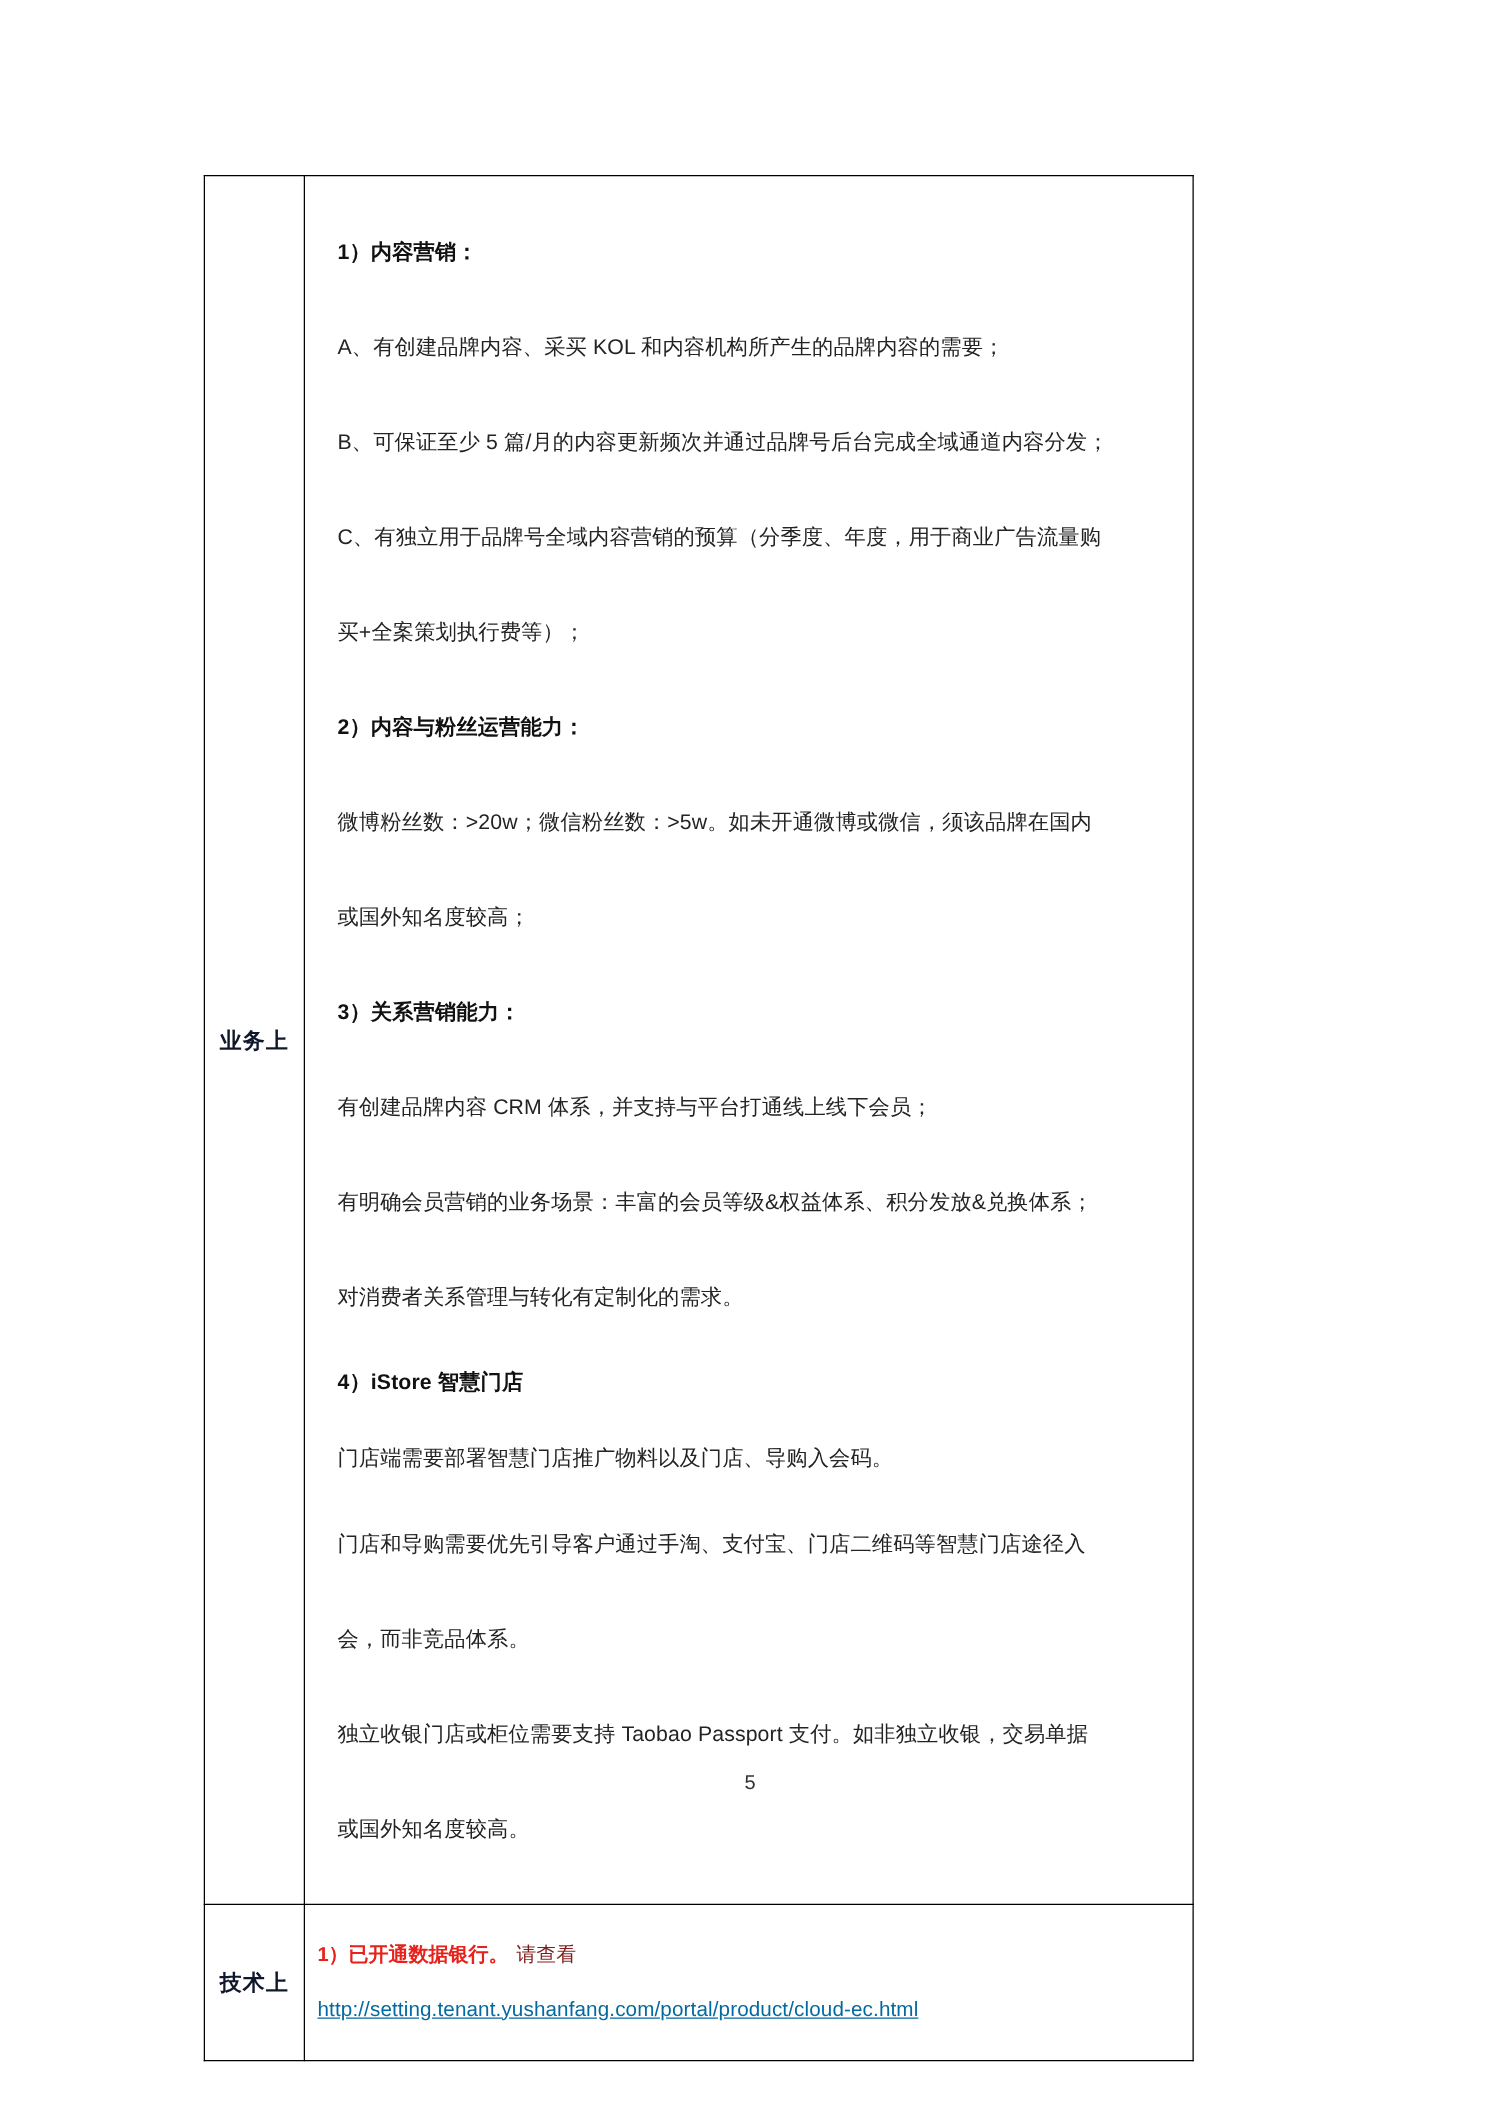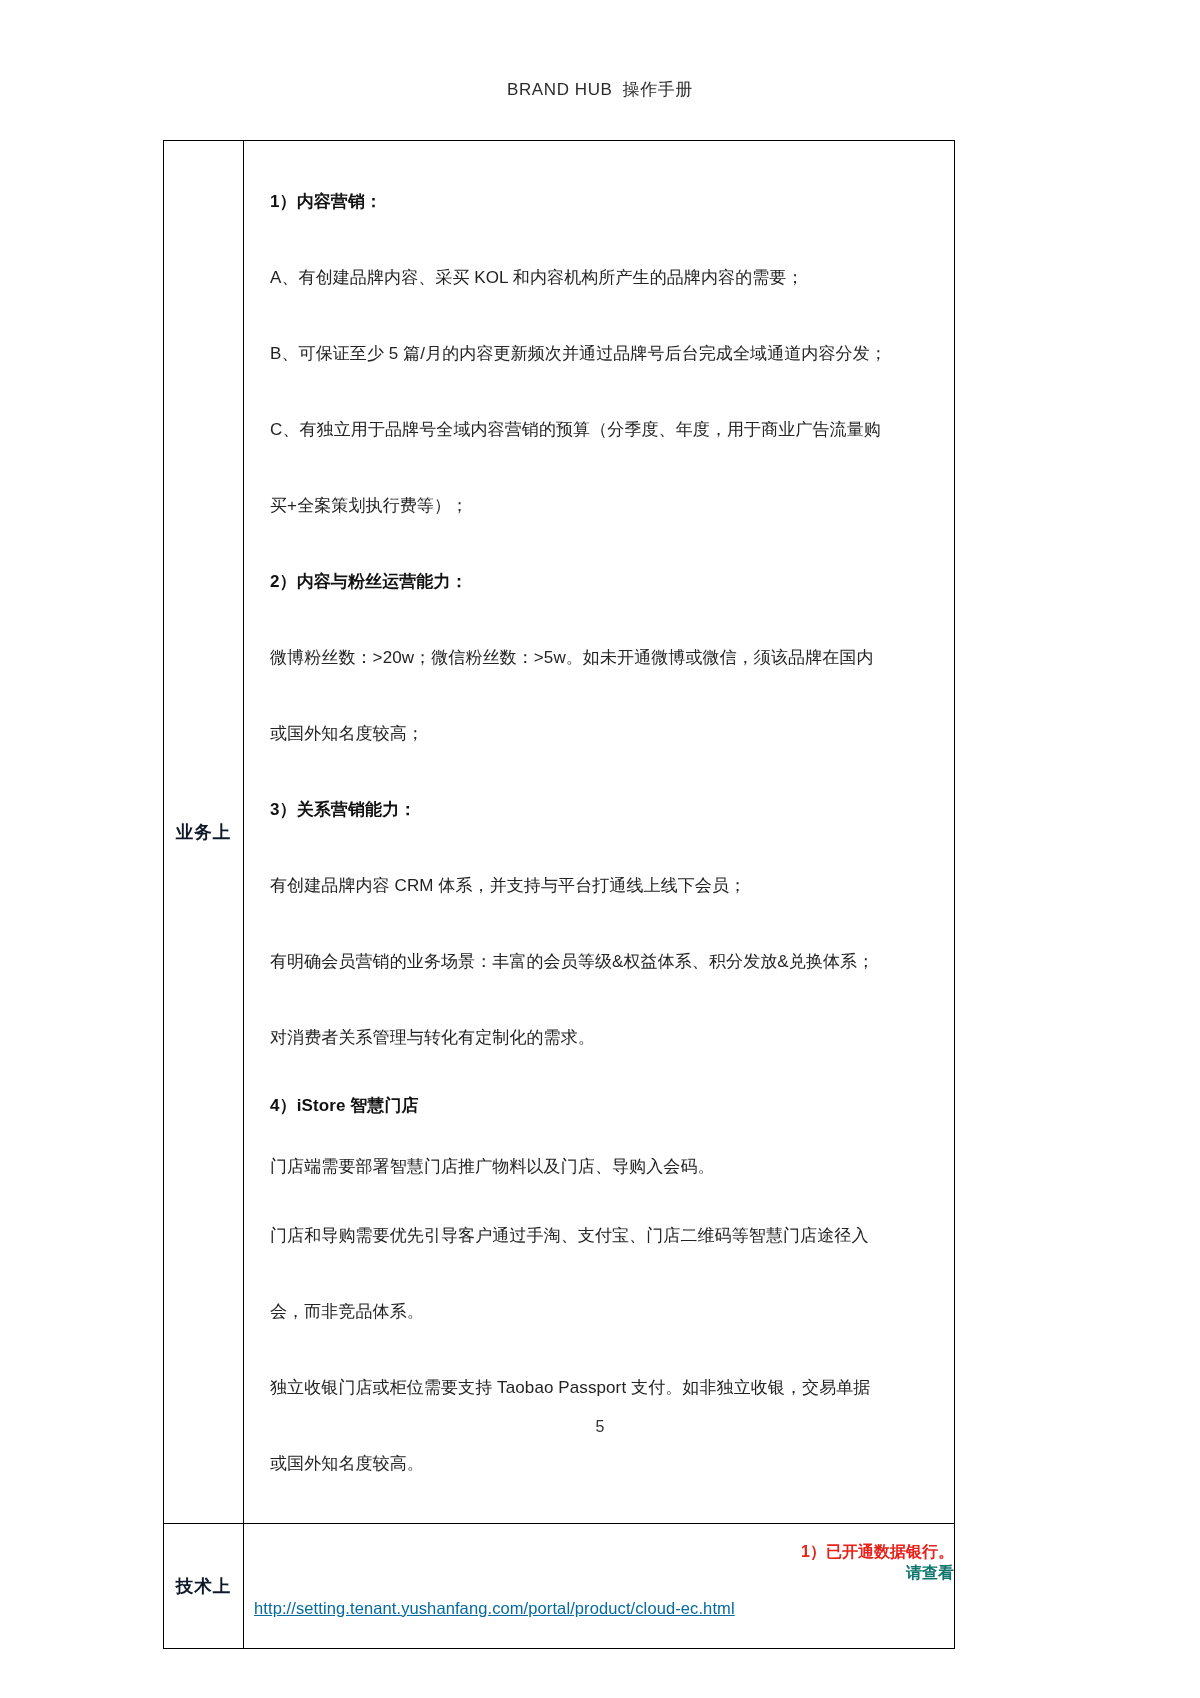--- a/index.html
+++ b/index.html
@@ -98,23 +98,22 @@
     font-size: 16.5px;
     letter-spacing: 0.1px;
   }
 
   .tech-body {
     padding: 18px 0 18px 10px !important;
   }
   .tech-line-1 {
     height: 44px;
     display: flex;
-    align-items: flex-end;
+    align-items: center;
     white-space: nowrap;
-    flex-direction: column;
   }
   .tech-line-2 {
     height: 44px;
     display: flex;
     align-items: center;
     white-space: nowrap;
   }
 
   .page-number {
     position: absolute;
@@ -124,23 +123,20 @@
     text-align: center;
     font-size: 16px;
     color: #333;
   }
 </style>
 </head>
 <body>
 
 <div class="page">
 
-  <div class="page-header">
-    <span>BRAND HUB</span><span class="hdr-cn">操作手册</span>
-  </div>
 
   <table class="doc-table">
     <tbody>
       <tr>
         <td class="col-label">业务上</td>
         <td class="col-body">
           <div class="para head">1）内容营销：</div>
           <div class="para">A、有创建品牌内容、采买 KOL 和内容机构所产生的品牌内容的需要；</div>
           <div class="para overflow">B、可保证至少 5 篇/月的内容更新频次并通过品牌号后台完成全域通道内容分发；</div>
           <div class="para overflow">C、有独立用于品牌号全域内容营销的预算（分季度、年度，用于商业广告流量购</div>
@@ -158,21 +154,21 @@
           <div class="para">会，而非竞品体系。</div>
           <div class="para overflow">独立收银门店或柜位需要支持 Taobao Passport 支付。如非独立收银，交易单据</div>
           <div class="para">或国外知名度较高。</div>
         </td>
       </tr>
       <tr>
         <td class="col-label">技术上</td>
         <td class="col-body tech-body">
           <div class="tech-line-1">
             <span class="red-head">1）已开通数据银行。</span>
-              <span class="plain red-head" style="color:#0f766e;font-weight:700;margin-left:6px;">请查看</span>
+              <span class="plain red-head" style="color:#7f1d1d;font-weight:400;margin-left:6px;">请查看</span>
           </div>
           <div class="tech-line-2">
             <a class="link" href="#">http://setting.tenant.yushanfang.com/portal/product/cloud-ec.html</a>
           </div>
         </td>
       </tr>
     </tbody>
   </table>
 
   <div class="page-number">5</div>

